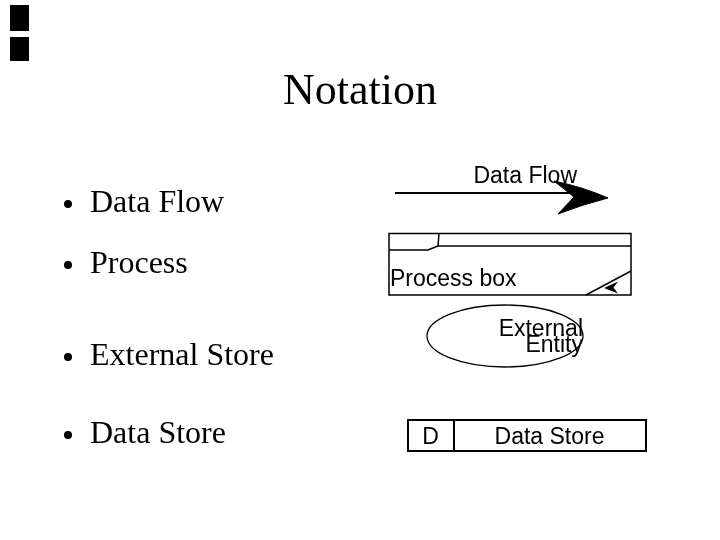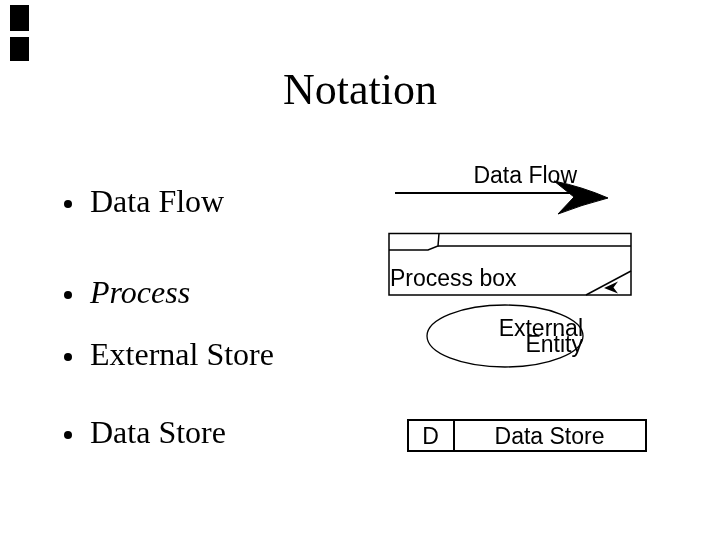--- a/index.html
+++ b/index.html
@@ -43,21 +43,21 @@
   .bullet-item .dot {
     width: 8px;
     height: 8px;
     margin-top: 15px;
     border-radius: 50%;
     background: #000000;
     flex: 0 0 auto;
   }
   .bullet-item .bullet-label { margin-left: 18px; white-space: nowrap; }
   .b1 { top: 185px; }
-  .b2 { top: 276px; font-style: italic; }
+  .b2 { top: 246px; }
   .b3 { top: 338px; }
   .b4 { top: 416px; }
 
   .shapes-layer {
     position: absolute;
     left: 0; top: 0;
     width: 720px;
     height: 540px;
   }
   .sans-label {

